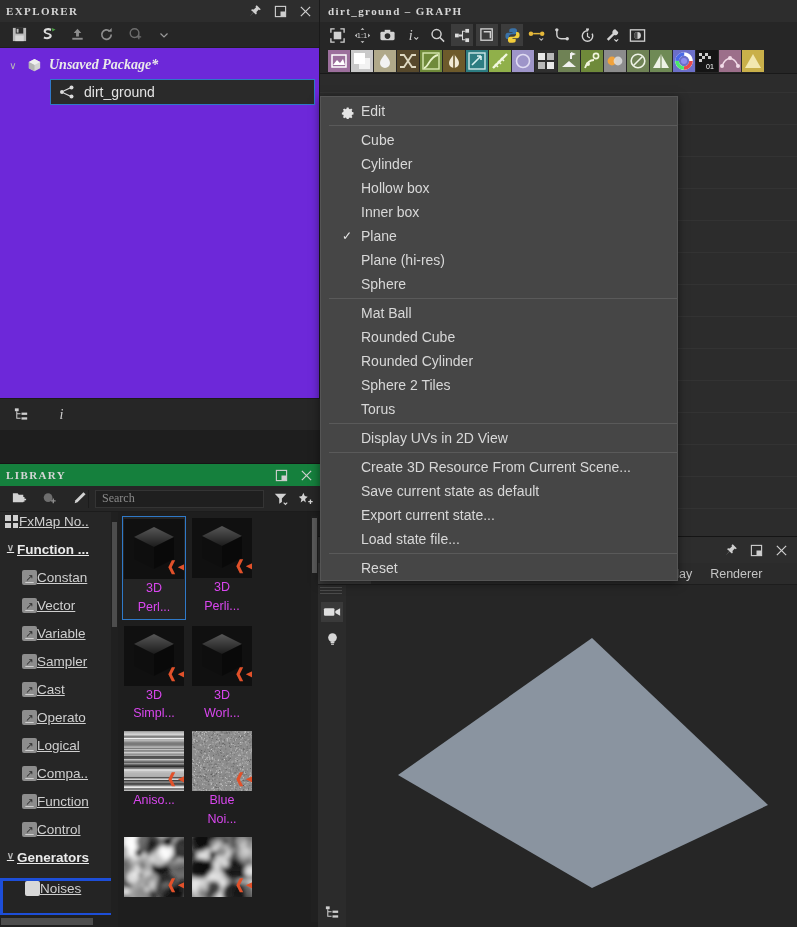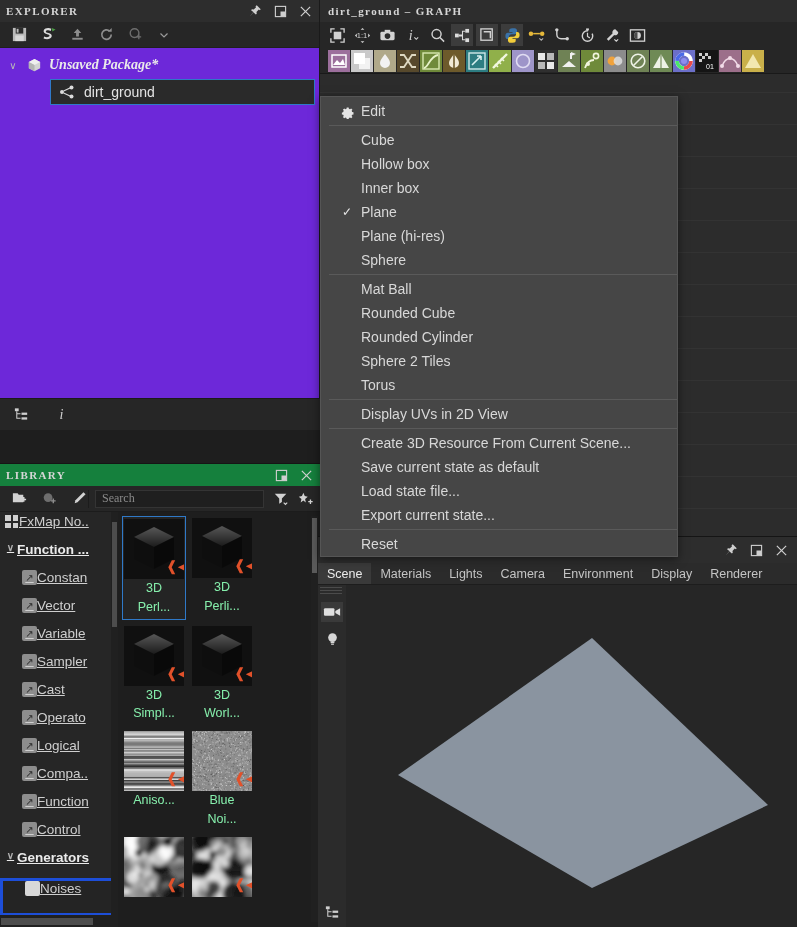--- a/index.html
+++ b/index.html
@@ -114,21 +114,21 @@
     padding:4px 0 0 2px;
   }
   .tile-wrap{ display:flex; flex-wrap:wrap; width:190px; }
   .tile{
     width:64px; margin:0 2px 4px 2px; display:flex; flex-direction:column; align-items:center;
     position:relative; padding:2px;
   }
   .tile.sel{ border:1px solid #2f79c8; background:#242424; }
   .thumb{ width:60px;height:60px; position:relative; overflow:hidden; background:#111; }
   .tile .cap{
-    font-size:12.5px;color:#86efac; text-align:center; line-height:1.5;
+    font-size:12.5px;color:#d946ef; text-align:center; line-height:1.5;
     width:62px; word-break:break-all;
   }
   .plug{
     position:absolute; right:1px; bottom:7px; width:17px; height:12px;
     color:#e2512a; font-size:14px; line-height:12px; text-align:center;
   }
   #lib-grid-scroll{ position:absolute;right:2px;top:4px;width:7px;height:406px;background:#202020; }
   #lib-grid-scroll i{ position:absolute;left:1px;top:2px;width:5px;height:55px;background:#5a5a5a;display:block; }
   #lib-hscroll{
     position:absolute;left:0;bottom:0;width:118px;height:13px;background:#202020;
@@ -2627,20 +2627,24 @@
         </span>
         <span class="txt">Edit</span>
       </div>
       <div class="mdiv"></div>
       <div class="mi">
         <span class="chk"></span>
         <span class="txt">Cube</span>
       </div>
       <div class="mi">
         <span class="chk"></span>
+        <span class="txt">Cylinder</span>
+      </div>
+      <div class="mi">
+        <span class="chk"></span>
         <span class="txt">Hollow box</span>
       </div>
       <div class="mi">
         <span class="chk"></span>
         <span class="txt">Inner box</span>
       </div>
       <div class="mi">
         <span class="chk">✓</span>
         <span class="txt">Plane</span>
       </div>
@@ -2682,25 +2686,25 @@
       <div class="mi">
         <span class="chk"></span>
         <span class="txt">Create 3D Resource From Current Scene...</span>
       </div>
       <div class="mi">
         <span class="chk"></span>
         <span class="txt">Save current state as default</span>
       </div>
       <div class="mi">
         <span class="chk"></span>
-        <span class="txt">Load state file...</span>
+        <span class="txt">Export current state...</span>
       </div>
       <div class="mi">
         <span class="chk"></span>
-        <span class="txt">Export current state...</span>
+        <span class="txt">Load state file...</span>
       </div>
       <div class="mdiv"></div>
       <div class="mi">
         <span class="chk"></span>
         <span class="txt">Reset</span>
       </div>
     </div>
 
   <div id="view3d">
     <div id="view3d-header">

